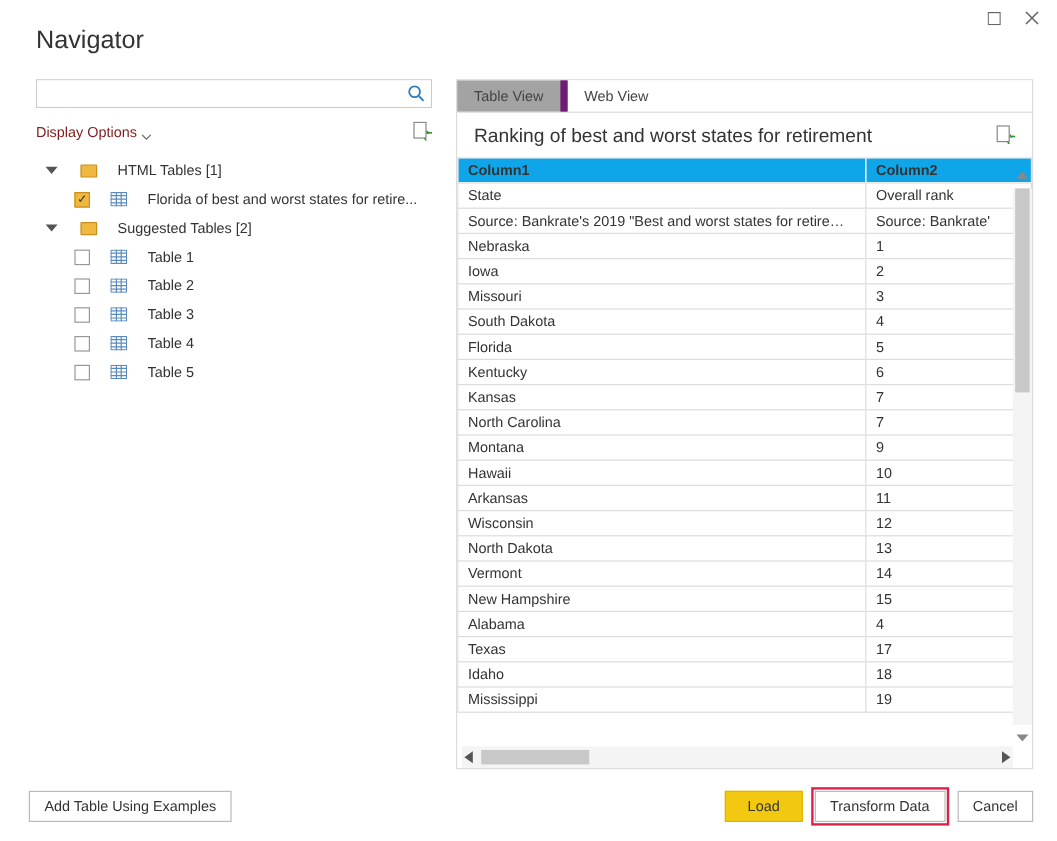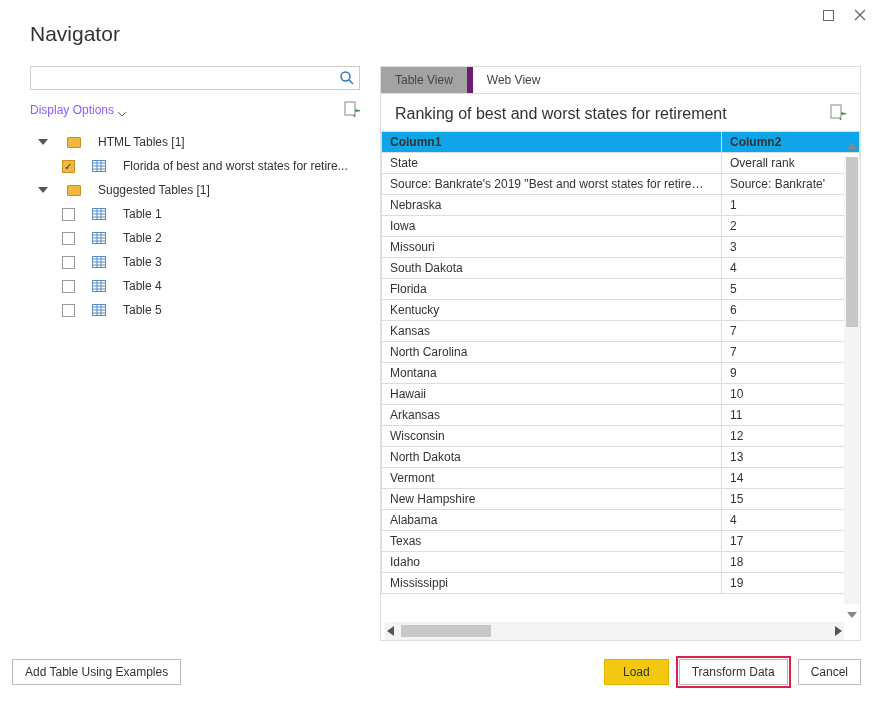--- a/index.html
+++ b/index.html
@@ -73,21 +73,21 @@
   }
   .disp-row {
     display: flex;
     align-items: center;
     justify-content: space-between;
     height: 28px;
     margin-top: 6px;
   }
   .disp-opts {
     font-size: 12px;
-    color: #8b5cf6;
+    color: #7f1d1d;
     display: flex;
     align-items: flex-end;
     gap: 4px;
   }
   .tree {
     margin-top: 6px;
   }
   .tree-row {
     display: flex;
     align-items: center;
@@ -239,21 +239,21 @@
     top: 4px;
     width: 0; height: 0;
     border-top: 5px solid transparent;
     border-bottom: 5px solid transparent;
   }
   .hscroll .al { left: 2px; border-right: 7px solid #555; }
   .hscroll .ar { right: 2px; border-left: 7px solid #555; }
   
   .footer {
     position: absolute;
-    left: 12px;
+    left: 24px;
     right: 20px;
     bottom: 16px;
     display: flex;
     justify-content: space-between;
     align-items: center;
   }
   .btn {
     border: 1px solid #bbb;
     background: #fff;
     padding: 5px 12px;
@@ -335,21 +335,21 @@
               <line x1="0" y1="9" x2="14" y2="9" stroke="#5a8bbf"></line>
               <line x1="5" y1="0" x2="5" y2="12" stroke="#5a8bbf"></line>
               <line x1="9" y1="0" x2="9" y2="12" stroke="#5a8bbf"></line>
             </svg>
         </span>
         <span class="tree-label">Florida of best and worst states for retire...</span>
       </div>
       <div class="tree-row">
         <span class="tri"></span>
         <span class="folder"></span>
-        <span class="tree-label">Suggested Tables [1]</span>
+        <span class="tree-label">Suggested Tables [2]</span>
       </div>
       <div id="suggested-list">
           <div class="tree-row child">
             <span class="chk"></span>
             <span class="tbl-icon">
               <svg width="14" height="12">
                 <rect x="0.5" y="0.5" width="13" height="11" fill="#fff" stroke="#5a8bbf"></rect>
                 <line x1="0" y1="3" x2="14" y2="3" stroke="#5a8bbf"></line>
                 <line x1="0" y1="6" x2="14" y2="6" stroke="#5a8bbf"></line>
                 <line x1="0" y1="9" x2="14" y2="9" stroke="#5a8bbf"></line>

